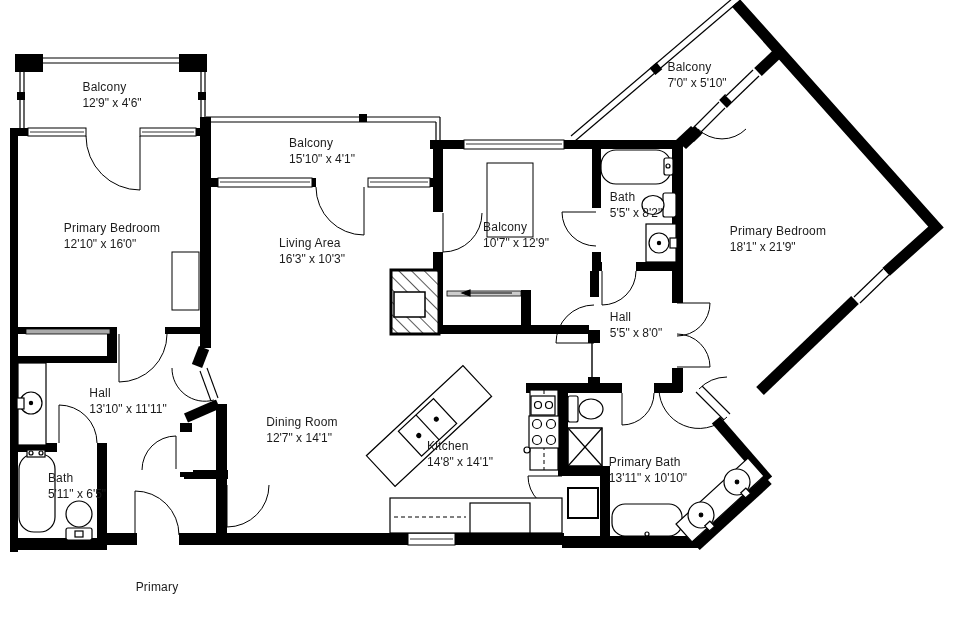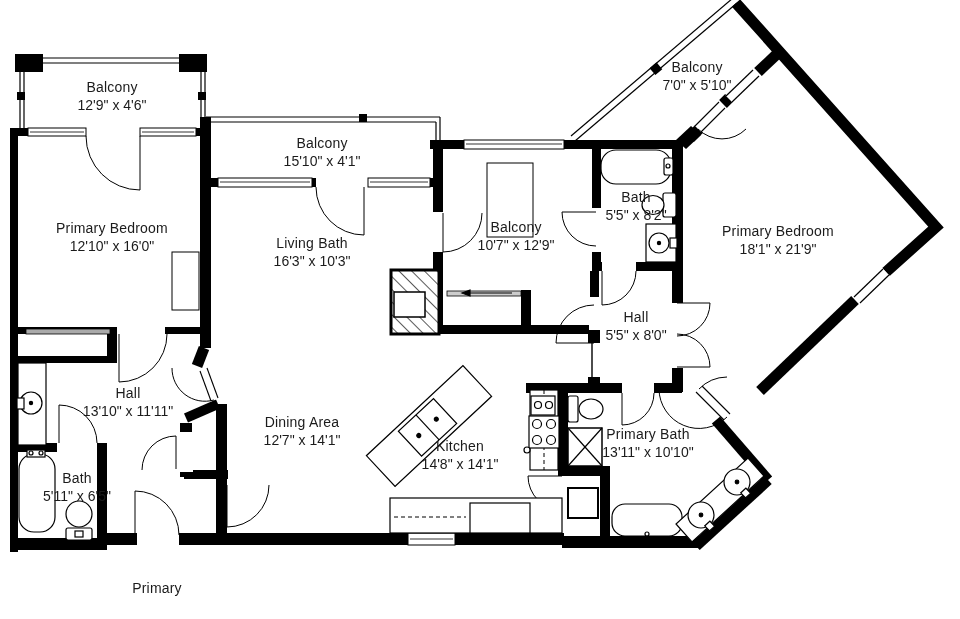--- a/index.html
+++ b/index.html
@@ -1,21 +1,21 @@
 <!DOCTYPE html>
 <html><head>
 <meta charset="utf-8">
 <title>Floor Plan</title>
 <style>
   html,body{margin:0;padding:0;background:#ffffff;}
   .stage{position:relative;width:960px;height:619px;background:#ffffff;overflow:hidden;
          font-family:"Liberation Sans", sans-serif;}
   .plan-svg{position:absolute;left:0;top:0;}
-  .room-label{position:absolute;transform:translate(-50%,-50%);text-align:center;
-              color:#1b1b1b;font-size:14px;line-height:1.32;white-space:nowrap;}
+  .room-label{position:absolute;transform:translate(-50%,-50%);
+              color:#1b1b1b;font-size:12px;line-height:1.32;white-space:nowrap;}
   .room-label .nm{letter-spacing:.2px;}
 </style>
 </head>
 <body>
 
 <div class="stage">
 
 <svg class="plan-svg" width="960" height="619" viewBox="0 0 960 619">
   <defs>
     <pattern id="hatchp" patternUnits="userSpaceOnUse" width="9" height="9" patternTransform="rotate(-45)">
@@ -305,21 +305,21 @@
       </div>
       <div class="room-label" style="left: 697px; top: 76px;">
         <div class="nm">Balcony</div>
         <div>7'0" x 5'10"</div>
       </div>
       <div class="room-label" style="left: 112px; top: 237px;">
         <div class="nm">Primary Bedroom</div>
         <div>12'10" x 16'0"</div>
       </div>
       <div class="room-label" style="left: 312px; top: 252px;">
-        <div class="nm">Living Bath</div>
+        <div class="nm">Living Area</div>
         <div>16'3" x 10'3"</div>
       </div>
       <div class="room-label" style="left: 516px; top: 236px;">
         <div class="nm">Balcony</div>
         <div>10'7" x 12'9"</div>
       </div>
       <div class="room-label" style="left: 636px; top: 206px;">
         <div class="nm">Bath</div>
         <div>5'5" x 8'2"</div>
       </div>
@@ -329,28 +329,28 @@
       </div>
       <div class="room-label" style="left: 636px; top: 326px;">
         <div class="nm">Hall</div>
         <div>5'5" x 8'0"</div>
       </div>
       <div class="room-label" style="left: 128px; top: 402px;">
         <div class="nm">Hall</div>
         <div>13'10" x 11'11"</div>
       </div>
       <div class="room-label" style="left: 302px; top: 431px;">
-        <div class="nm">Dining Area</div>
+        <div class="nm">Dining Room</div>
         <div>12'7" x 14'1"</div>
       </div>
       <div class="room-label" style="left: 460px; top: 455px;">
         <div class="nm">Kitchen</div>
         <div>14'8" x 14'1"</div>
       </div>
-      <div class="room-label" style="left: 648px; top: 443px;">
+      <div class="room-label" style="left: 648px; top: 471px;">
         <div class="nm">Primary Bath</div>
         <div>13'11" x 10'10"</div>
       </div>
       <div class="room-label" style="left: 77px; top: 487px;">
         <div class="nm">Bath</div>
         <div>5'11" x 6'5"</div>
       </div>
       <div class="room-label" style="left: 157px; top: 588px;">
         <div class="nm">Primary</div>
       </div>

